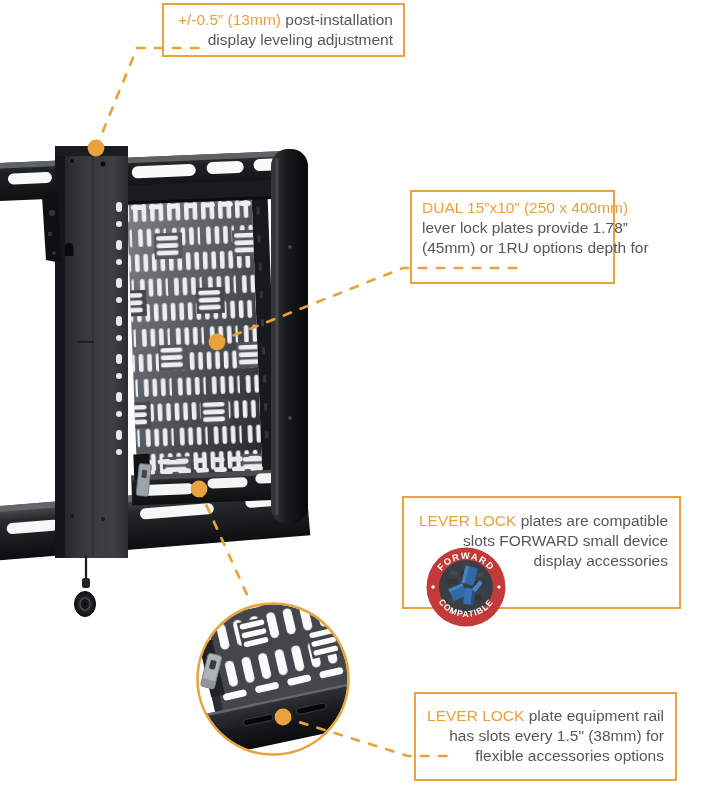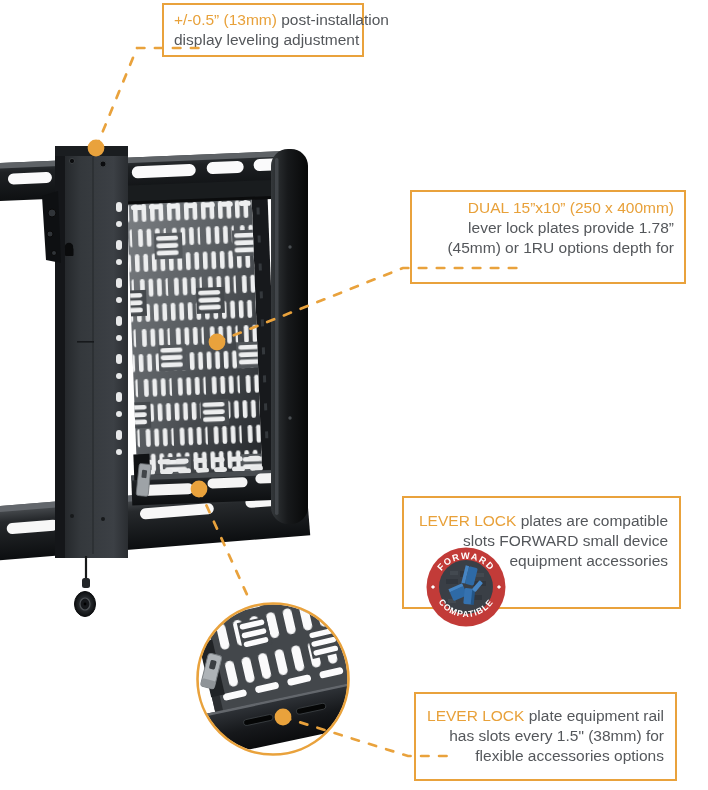--- a/index.html
+++ b/index.html
@@ -6,22 +6,22 @@
   .stage{position:relative;width:708px;height:790px;background:#fff;overflow:hidden;
          font-family:"Liberation Sans",sans-serif;}
   .art,.overlay{position:absolute;left:0;top:0;}
   .overlay{pointer-events:none;z-index:3;}
   .art{z-index:1;}
   .callout{position:absolute;z-index:2;background:#fff;border:2px solid #E9A23C;
            color:#54575B;font-size:15.5px;line-height:20px;text-align:right;
            box-sizing:border-box;font-weight:400;}
   .callout .line{white-space:nowrap;}
   .callout .hl{color:#E8A13A;}
-  #c-leveling{left:162px;top:3px;width:202px;height:54px;padding:5px 10px;}
-  #c-storage{left:410px;top:190px;width:276px;height:94px;padding:6px 10px;}
+  #c-leveling{left:162px;top:3px;width:243px;height:54px;padding:5px 10px;}
+  #c-storage{left:410px;top:190px;width:205px;height:94px;padding:6px 10px;}
   #c-forward{left:402px;top:496px;width:279px;height:113px;padding:13px 11px;}
   #c-rail{left:414px;top:692px;width:263px;height:89px;padding:12px 11px;}
 </style>
 </head>
 <body>
 
 <div class="stage">
 
   <svg class="art" width="708" height="790" viewBox="0 0 708 790">
     <defs>
@@ -277,21 +277,21 @@
 
   <div class="callout" id="c-storage">
     <div class="line"><span class="hl">DUAL 15”x10” (250 x 400mm)</span><span></span></div>
     <div class="line"><span>lever lock plates provide 1.78”</span></div>
     <div class="line"><span>(45mm) or 1RU options depth for</span></div>
   </div>
 
   <div class="callout" id="c-forward">
     <div class="line"><span class="hl">LEVER LOCK</span><span> plates are compatible</span></div>
     <div class="line"><span>slots FORWARD small device</span></div>
-    <div class="line"><span>equipment accessories</span></div>
+    <div class="line"><span>display accessories</span></div>
   </div>
 
   <div class="callout" id="c-rail">
     <div class="line"><span class="hl">LEVER LOCK</span><span> plate equipment rail</span></div>
     <div class="line"><span>has slots every 1.5" (38mm) for</span></div>
     <div class="line"><span>flexible accessories options</span></div>
   </div>
 
   <svg class="overlay" width="708" height="790" viewBox="0 0 708 790">
     <g stroke="#E9A23C" stroke-width="2.7" fill="none" stroke-dasharray="7.5 10.5" stroke-linecap="round">

